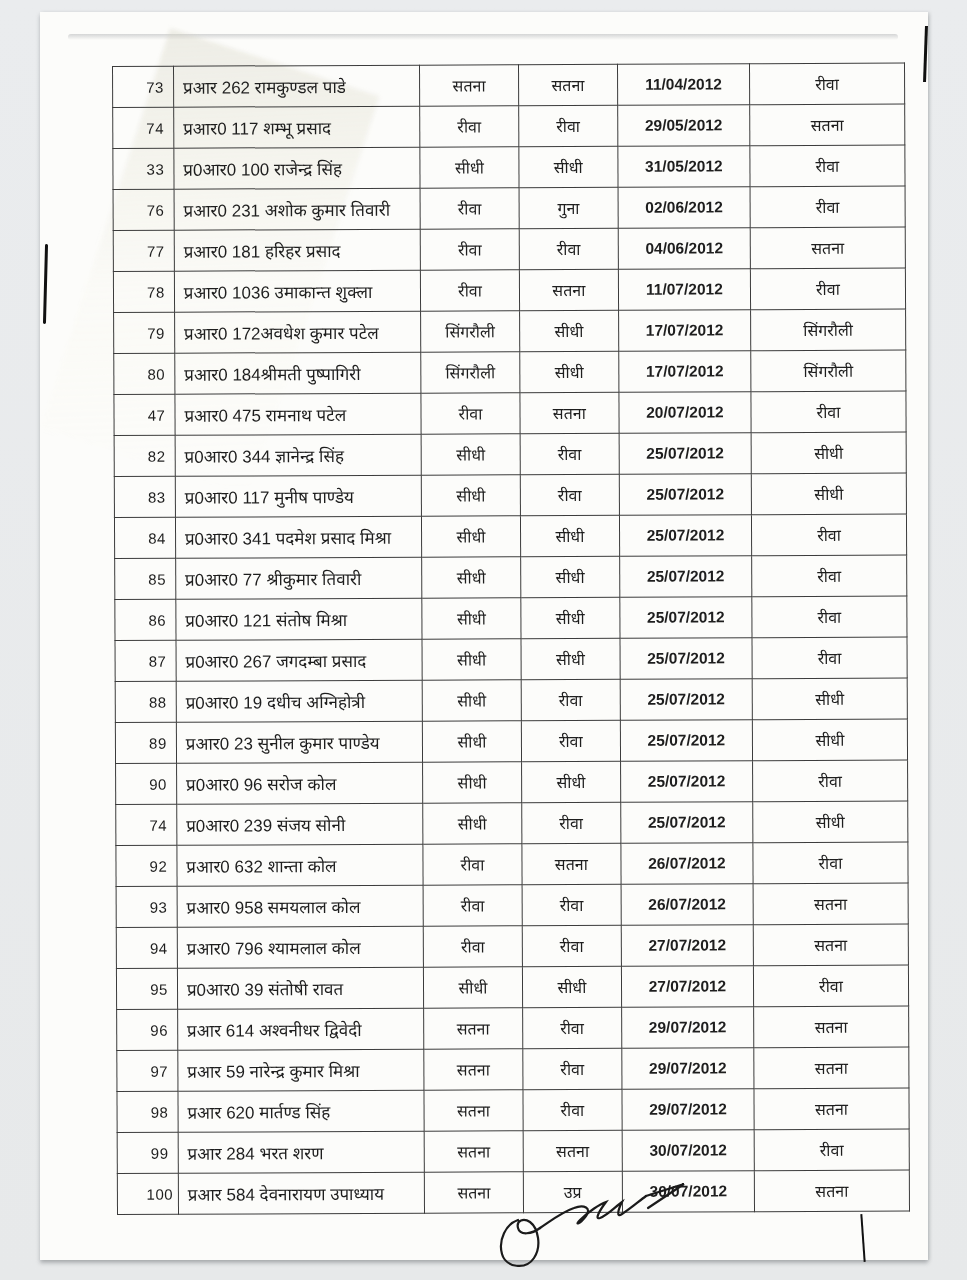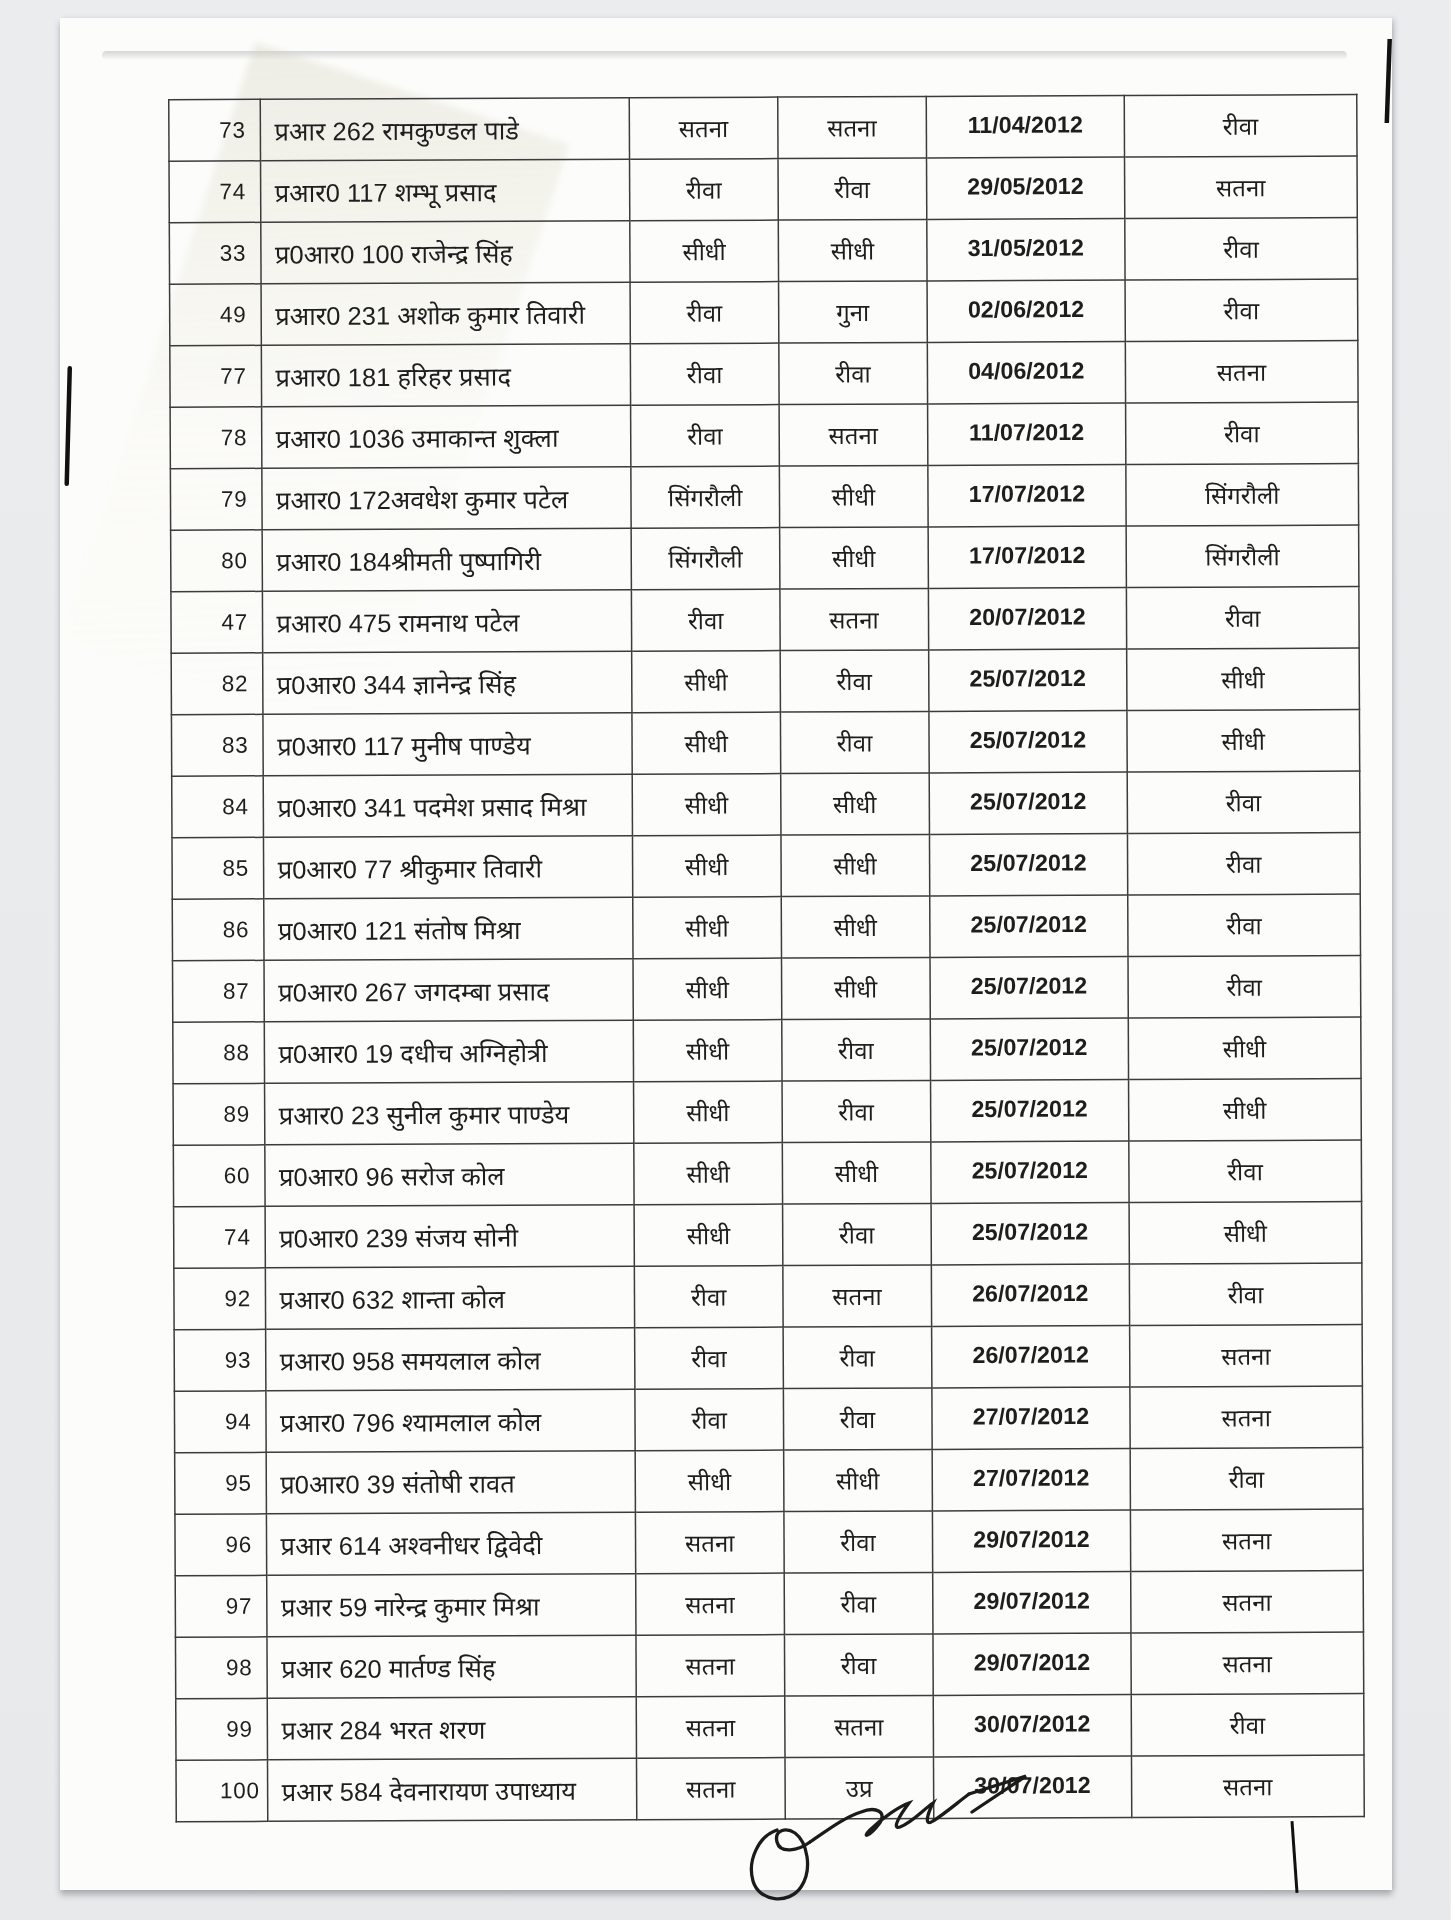--- a/index.html
+++ b/index.html
@@ -102,21 +102,21 @@
         </tr>
         <tr>
           <td class="c-sno">33</td>
           <td class="c-name">प्र0आर0 100 राजेन्द्र सिंह</td>
           <td class="c-place1">सीधी</td>
           <td class="c-place2">सीधी</td>
           <td class="c-date">31/05/2012</td>
           <td class="c-place3">रीवा</td>
         </tr>
         <tr>
-          <td class="c-sno">49</td>
+          <td class="c-sno">76</td>
           <td class="c-name">प्रआर0 231 अशोक कुमार तिवारी</td>
           <td class="c-place1">रीवा</td>
           <td class="c-place2">गुना</td>
           <td class="c-date">02/06/2012</td>
           <td class="c-place3">रीवा</td>
         </tr>
         <tr>
           <td class="c-sno">77</td>
           <td class="c-name">प्रआर0 181 हरिहर प्रसाद</td>
           <td class="c-place1">रीवा</td>
@@ -214,21 +214,21 @@
         </tr>
         <tr>
           <td class="c-sno">89</td>
           <td class="c-name">प्रआर0 23 सुनील कुमार पाण्डेय</td>
           <td class="c-place1">सीधी</td>
           <td class="c-place2">रीवा</td>
           <td class="c-date">25/07/2012</td>
           <td class="c-place3">सीधी</td>
         </tr>
         <tr>
-          <td class="c-sno">60</td>
+          <td class="c-sno">90</td>
           <td class="c-name">प्र0आर0 96 सरोज कोल</td>
           <td class="c-place1">सीधी</td>
           <td class="c-place2">सीधी</td>
           <td class="c-date">25/07/2012</td>
           <td class="c-place3">रीवा</td>
         </tr>
         <tr>
           <td class="c-sno">74</td>
           <td class="c-name">प्र0आर0 239 संजय सोनी</td>
           <td class="c-place1">सीधी</td>

